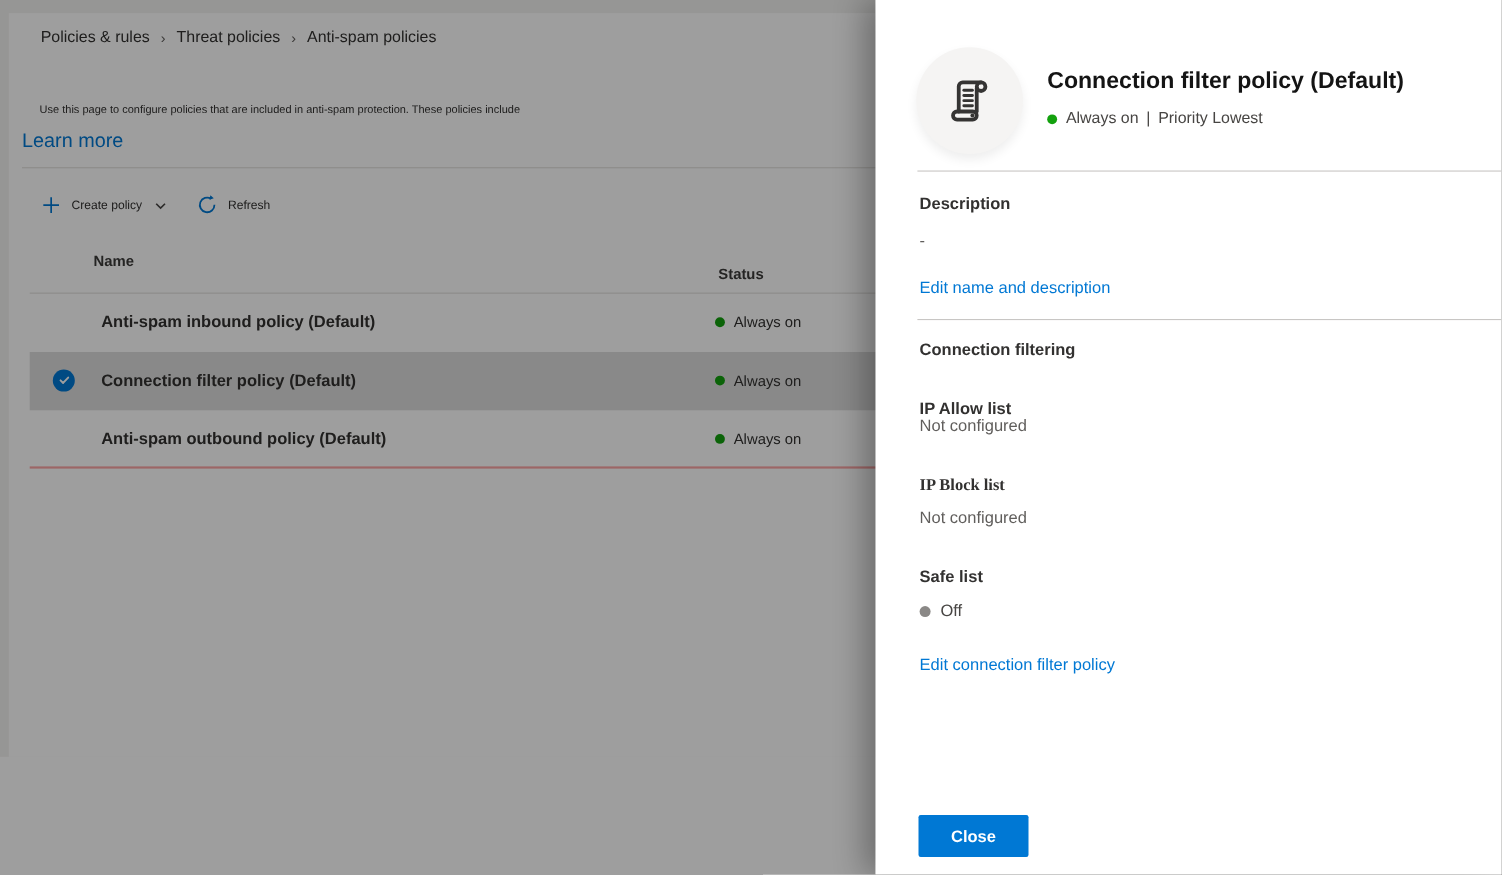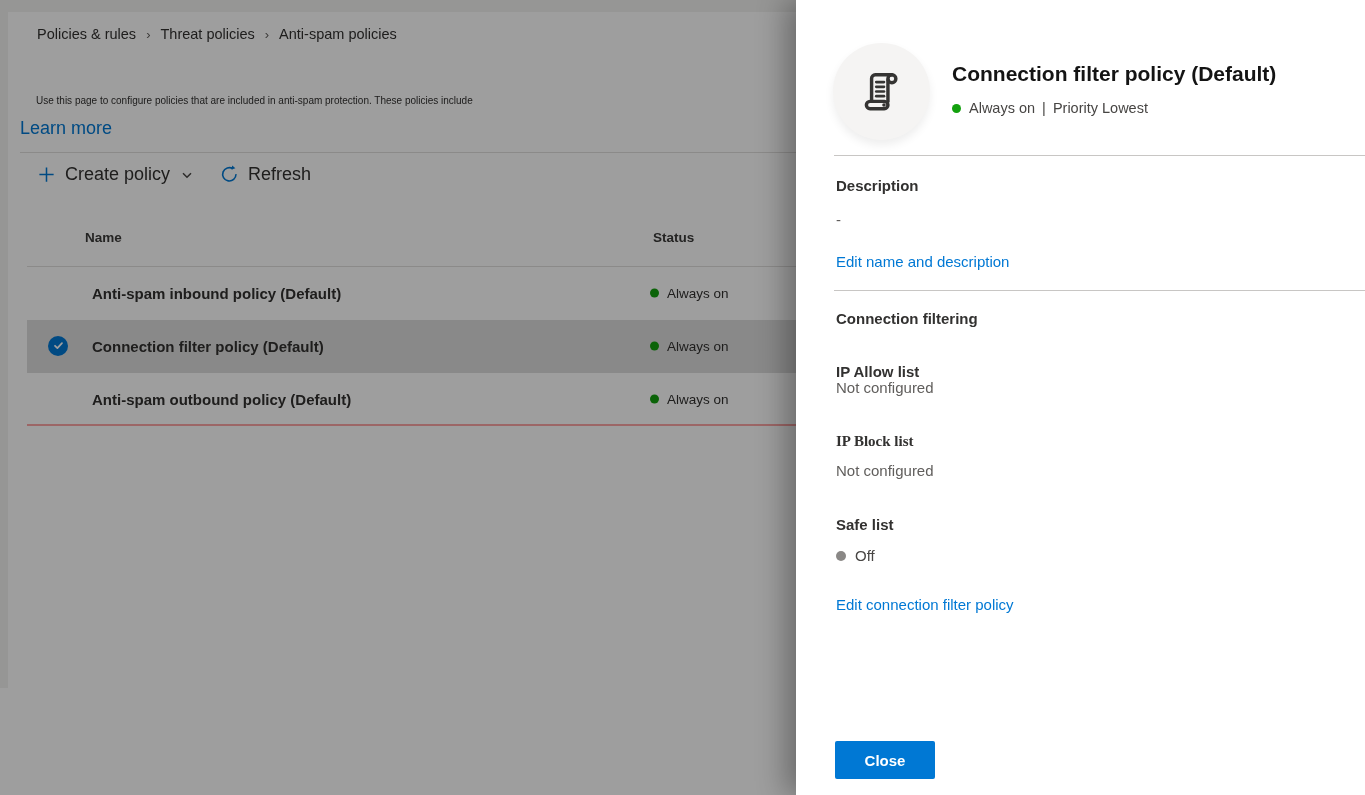--- a/index.html
+++ b/index.html
@@ -15,29 +15,29 @@
 
   .crumbs { position:absolute; left:29px; top:14px; font-size:14.5px; color:#323130; display:flex; align-items:center; }
   .crumbs .sep { color:#605e5c; margin:0 10px; font-size:13px; }
   .crumbs .crumb { cursor:pointer; }
 
   .intro { position:absolute; left:28px; top:83px; right:0; font-size:10px; color:#323130; white-space:nowrap; overflow:hidden; }
   .learn-more { position:absolute; left:12px; top:106px; font-size:18px; color:#0078d4; cursor:pointer; }
 
   .divider-top { position:absolute; left:12px; right:0; top:140px; border-top:1px solid #e1dfdd; }
 
-  .toolbar { position:absolute; left:29px; top:152px; height:32px; display:flex; align-items:flex-start; font-size:18px; color:#323130; }
+  .toolbar { position:absolute; left:29px; top:152px; height:32px; display:flex; align-items:flex-end; font-size:11px; color:#323130; }
   .tb-btn { display:flex; align-items:center; cursor:pointer; }
   .tb-btn .lbl { margin-left:9px; }
   .tb-btn .chev { margin-left:10px; display:flex; }
   .tb-gap { width:26px; }
 
   .th { position:absolute; font-size:13.5px; font-weight:600; color:#3b3a39; cursor:pointer; }
   .th-name { left:77px; top:218px; }
-  .th-status { left:645px; top:218px; }
+  .th-status { left:645px; top:230px; }
 
   .rows { position:absolute; left:19px; right:0; top:254px; border-top:1px solid #e1dfdd; }
   .row { position:relative; height:53px; border-bottom:2px solid #fca5a5; cursor:pointer; }
   .row.no-line { border-bottom-color:transparent; }
   .row.selected { background:#dedede; border-bottom-color:transparent; }
   .row .name { position:absolute; left:65px; top:50%; transform:translateY(-50%); font-size:15px; font-weight:600; color:#323130; }
   .row .status { position:absolute; left:623px; top:50%; transform:translateY(-50%); display:flex; align-items:center; font-size:13.5px; color:#323130; }
   .dot { width:9px; height:9px; border-radius:50%; background:#13a10e; margin-right:8px; flex:none; }
   .check { position:absolute; left:21px; top:50%; transform:translateY(-50%); width:20px; height:20px; border-radius:50%;
            background:#0078d4; display:flex; align-items:center; justify-content:center; cursor:pointer; }

